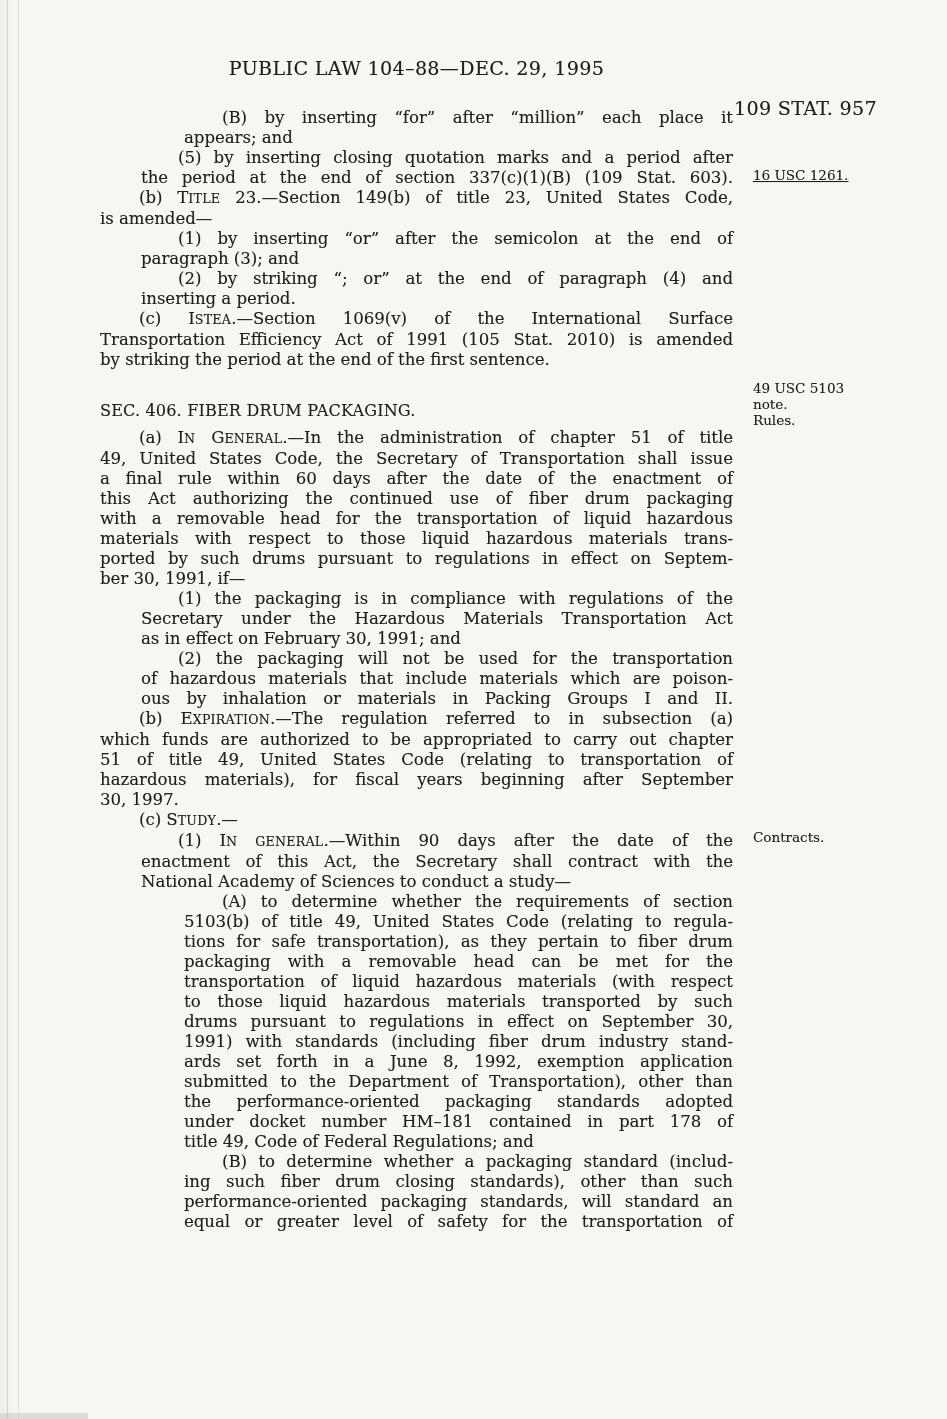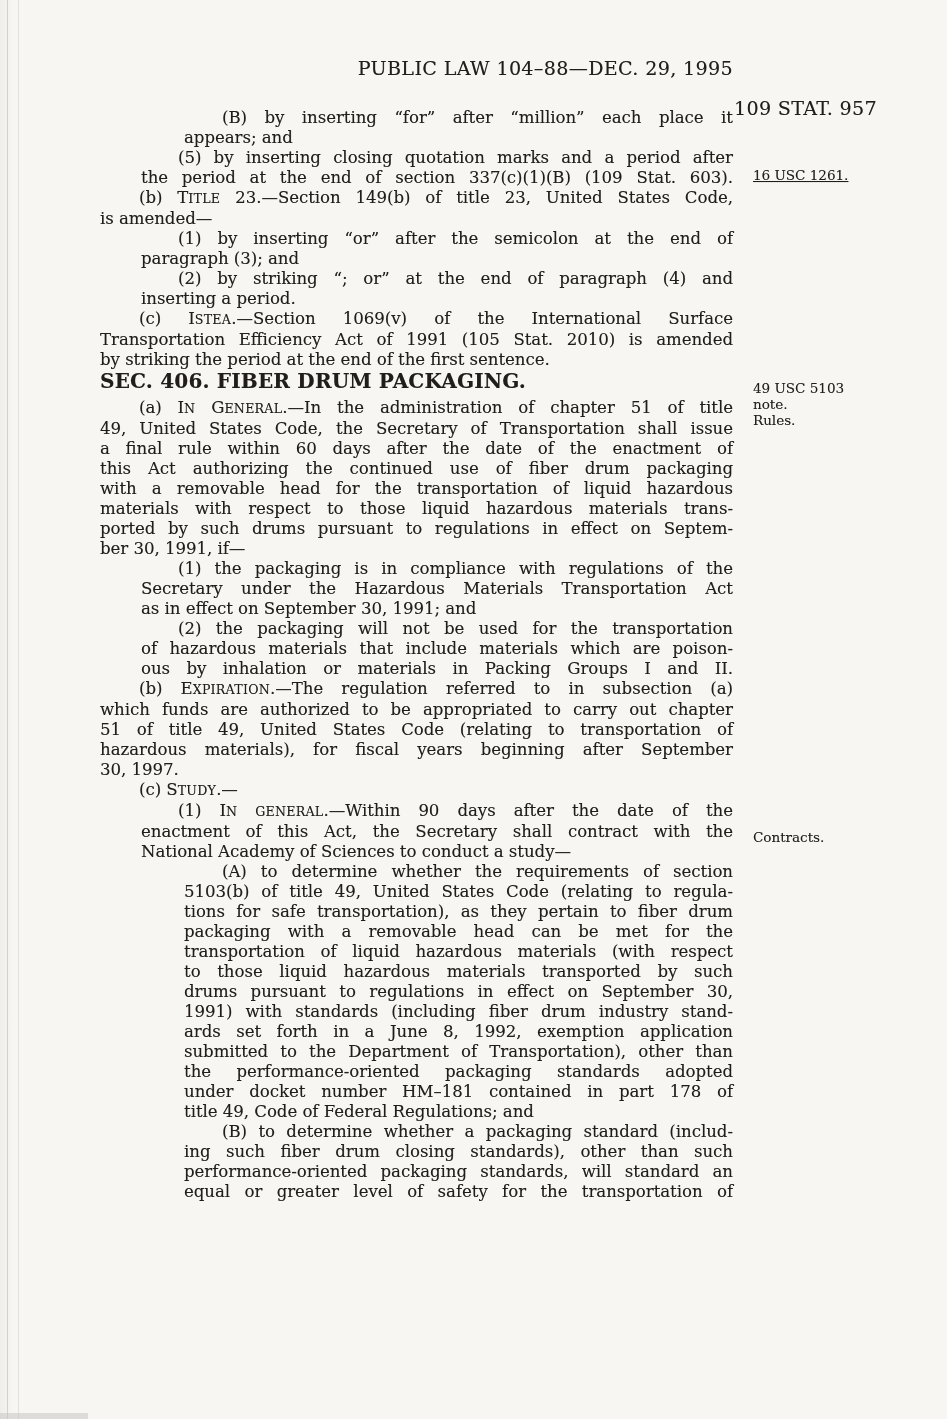--- a/index.html
+++ b/index.html
@@ -17,21 +17,21 @@
       linear-gradient(90deg, #efeeea 0px, #f7f6f2 14px),
       #f7f6f2;
   }
   
   .edge-line-1{position:absolute;left:7px;top:0;width:1px;height:1419px;background:#d3d1cc;}
   .edge-line-2{position:absolute;left:18px;top:0;width:1px;height:1419px;background:#e3e1dc;}
   .bottom-smudge{position:absolute;left:0;top:1413px;width:88px;height:6px;background:#c9c7c2;opacity:.55;}
 
   .header{position:absolute;top:57px;left:0;width:947px;height:24px;}
   .header .law{
-    position:absolute;left:100px;width:633px;text-align:right;
+    position:absolute;left:100px;width:633px;text-align:center;
     font-size:19px;letter-spacing:.4px;white-space:nowrap;
     text-shadow:.25px .25px 0 rgba(25,22,18,.45);
   }
   .header .stat{
     position:absolute;right:70px;text-align:right;
     font-size:19px;letter-spacing:.4px;white-space:nowrap;
     text-shadow:.25px .25px 0 rgba(25,22,18,.45);
     margin-top:40px;
   }
 
@@ -47,23 +47,23 @@
     white-space:normal;
   }
   .line.last{text-align-last:left;}
   .para.lvl0 .line{margin-left:0;}
   .para.lvl0 .line.first{padding-left:39px;}
   .para.lvl1 .line{margin-left:41px;}
   .para.lvl1 .line.first{padding-left:37px;}
   .para.lvl2 .line{margin-left:84px;}
   .para.lvl2 .line.first{padding-left:38px;}
   .heading{
-    margin:1px 0 7px 0;
-    font-weight:bold;
-    font-size:20px;
+    margin:31px 0 7px 0;
+    font-weight:normal;
+    font-size:16px;
     letter-spacing:.2px;
   }
   .heading .line{text-align:left;text-align-last:left;}
   .sc{font-size:.76em;letter-spacing:.3px;margin-top:8px;}
 
   .margin-note{
     position:absolute;left:753px;width:160px;
     font-size:13.5px;line-height:16px;
     white-space:pre-line;
     text-shadow:.2px .2px 0 rgba(25,22,18,.35);
@@ -120,21 +120,21 @@
         <div class="line">a final rule within 60 days after the date of the enactment of</div>
         <div class="line">this Act authorizing the continued use of fiber drum packaging</div>
         <div class="line">with a removable head for the transportation of liquid hazardous</div>
         <div class="line">materials with respect to those liquid hazardous materials trans-</div>
         <div class="line">ported by such drums pursuant to regulations in effect on Septem-</div>
         <div class="line last">ber 30, 1991, if—</div>
       </div>
       <div class="para lvl1">
         <div class="line first">(1) the packaging is in compliance with regulations of the</div>
         <div class="line">Secretary under the Hazardous Materials Transportation Act</div>
-        <div class="line last">as in effect on September 30, 1991; and</div>
+        <div class="line last">as in effect on February 30, 1991; and</div>
       </div>
       <div class="para lvl1">
         <div class="line first">(2) the packaging will not be used for the transportation</div>
         <div class="line">of hazardous materials that include materials which are poison-</div>
         <div class="line">ous by inhalation or materials in Packing Groups I and II.</div>
       </div>
       <div class="para lvl0">
         <div class="line first">(b) E<span class="sc">XPIRATION</span>.—The regulation referred to in subsection (a)</div>
         <div class="line">which funds are authorized to be appropriated to carry out chapter</div>
         <div class="line">51 of title 49, United States Code (relating to transportation of</div>

